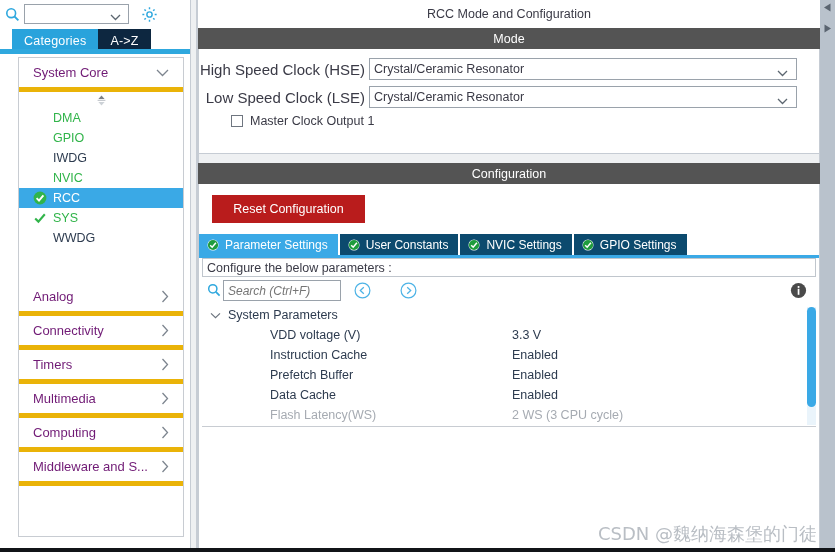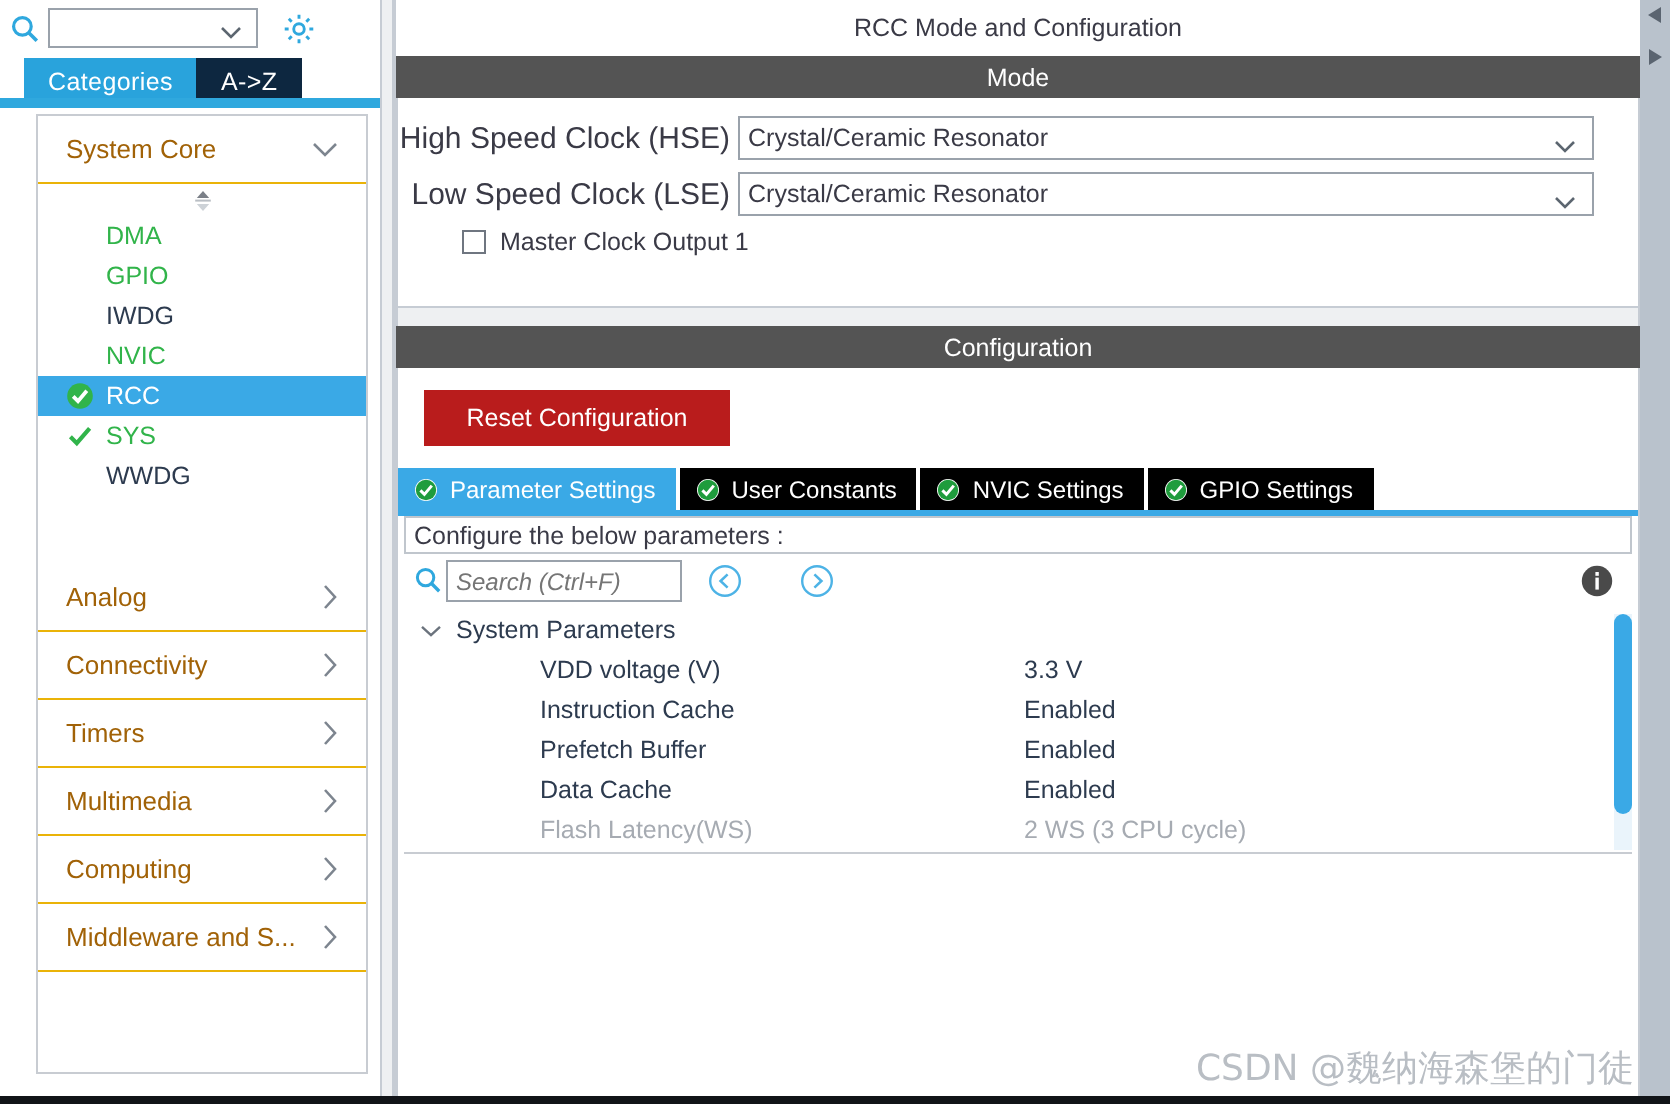--- a/index.html
+++ b/index.html
@@ -72,23 +72,23 @@
     width: 166px; height: 480px;
     border: 1px solid #c8ccd2;
     background: #ffffff;
     overflow: hidden;
   }
   .group-header {
     position: relative;
     height: 34px;
     display: flex; align-items: center;
     padding-left: 14px;
-    color: #a16207;
+    color: #701a75;
     font-size: 13px;
-    border-bottom: 1px solid #eab308;
+    border-bottom: 5px solid #eab308;
   }
   .group-header .caret {
     position: absolute; right: 14px; top: 50%;
     margin-top: -4px;
     color: #7d858f;
     font-size: 13px;
     line-height: 8px;
   }
 
   .spinner-glyph {
@@ -228,21 +228,21 @@
   .ctab {
     height: 21px;
     display: flex; align-items: center;
     padding: 0 10px 0 8px;
     color: #ffffff;
     font-size: 12px;
     margin-right: 2px;
     white-space: nowrap;
   }
   .ctab.active { background: #3aa9e6; }
-  .ctab.inactive { background: #000000; }
+  .ctab.inactive { background: #0c4a6e; }
   .ctab .tick { margin-right: 6px; display: flex; align-items: center; }
   .tab-underline {
     position: absolute; left: 0; top: 71px;
     width: 620px; height: 3px;
     background: #3aa9e6;
   }
 
   .configure-bar {
     position: absolute; left: 3px; top: 74px;
     width: 614px; height: 19px;

